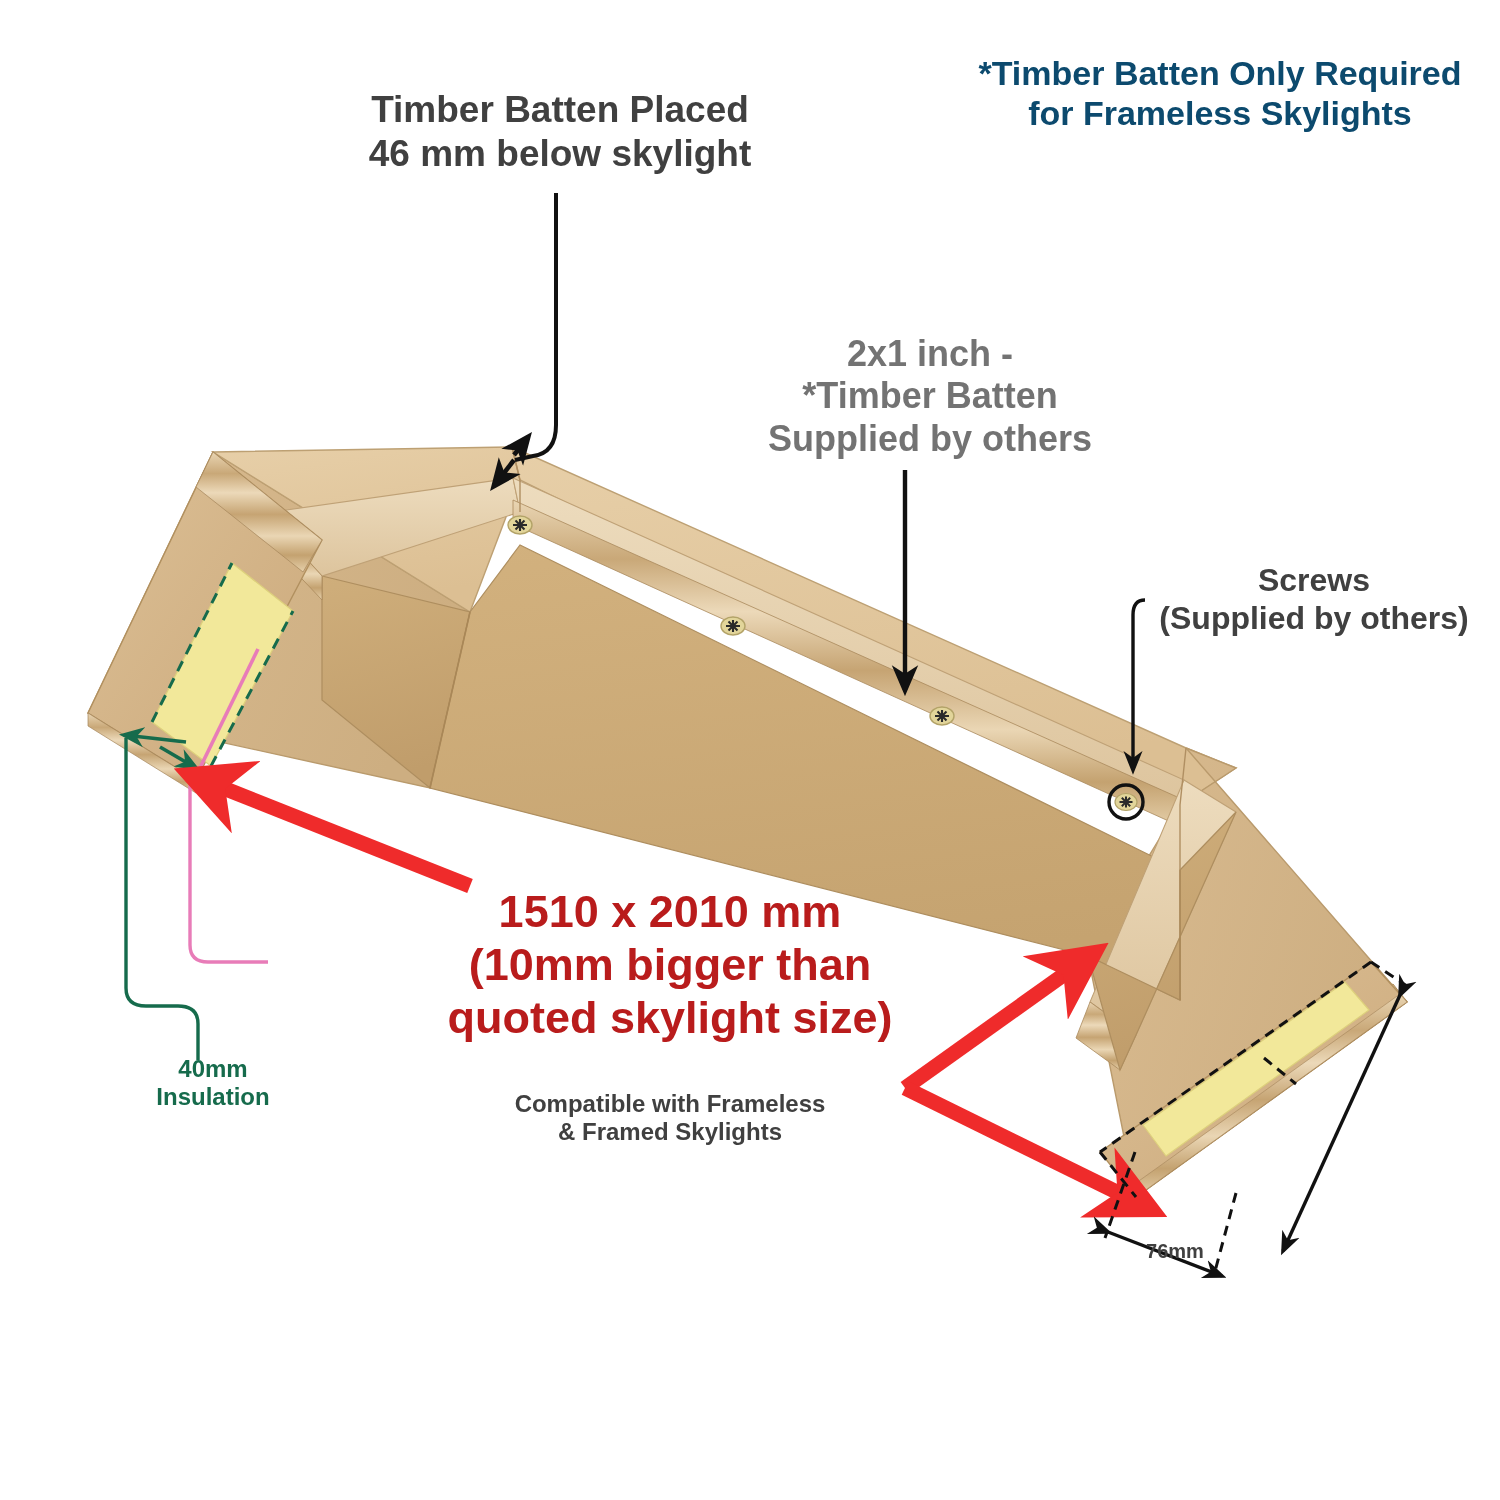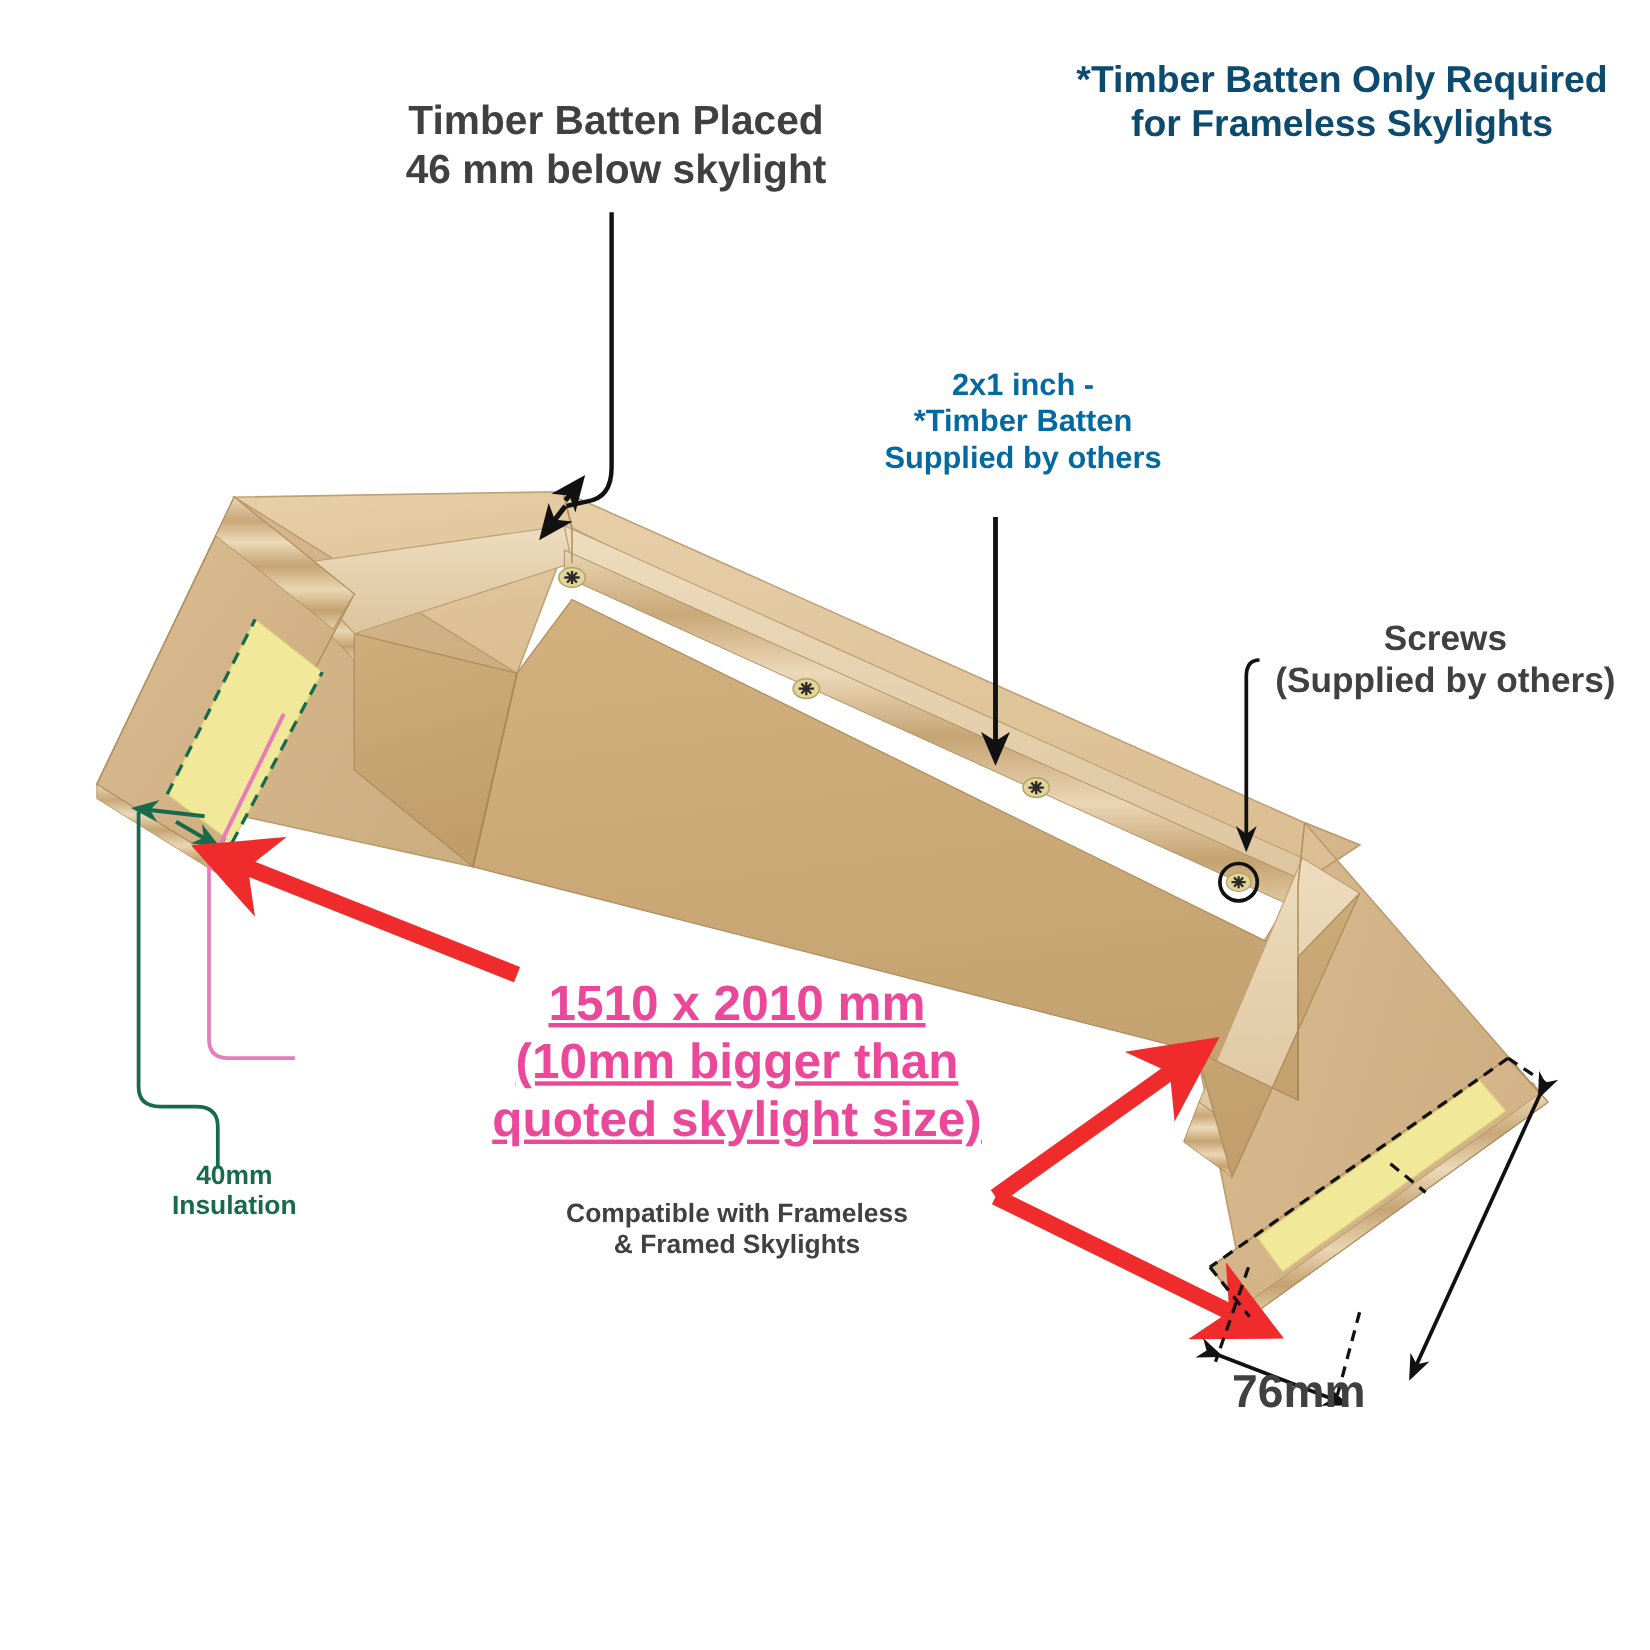--- a/index.html
+++ b/index.html
@@ -4,34 +4,34 @@
 <style>
   html,body{margin:0;padding:0;background:#ffffff;}
   body{width:1500px;height:1500px;overflow:hidden;font-family:"Liberation Sans",sans-serif;}
   #stage{position:relative;width:1500px;height:1500px;background:#ffffff;}
   #art{position:absolute;left:0;top:0;width:1500px;height:1500px;}
 
   .lbl{position:absolute;font-family:"Liberation Sans",sans-serif;font-weight:bold;line-height:1.18;text-align:center;white-space:pre-line;}
 
   .lbl-black{color:#404040;}
   .lbl-blue{color:#1a5390;}
-  .lbl-red{color:#ec4899;text-decoration:underline;}
+  .lbl-red{color:#b91c1c;}
   .lbl-pink{color:#e87cb8;}
   .lbl-green{color:#166b4c;}
 
   #batten-note{left:280px;top:88px;width:560px;font-size:37px;}
   #frameless-note{left:940px;top:53px;width:560px;font-size:34px;color:#0c4a6e;}
-  #batten-2x1{left:760px;top:333px;width:340px;font-size:28px;color:#0369a1;}
+  #batten-2x1{left:760px;top:333px;width:340px;font-size:36px;color:#737373;}
   #screws-note{left:1128px;top:562px;width:372px;font-size:32px;}
   #size-main{left:400px;top:885px;width:540px;font-size:45px;}
   #compat-note{left:455px;top:1090px;width:430px;font-size:24px;}
   #board-thk{left:272px;top:920px;width:140px;font-size:28px;color:#e87cb8;}
   #insul-lbl{left:128px;top:1055px;width:170px;font-size:24px;color:#166b4c;}
   #h150{left:1330px;top:1155px;width:150px;font-size:31px;}
-  #w76{left:1120px;top:1240px;width:110px;font-size:42px;}
+  #w76{left:1120px;top:1240px;width:110px;font-size:20px;}
 </style>
 </head>
 <body>
 
 <div id="stage">
 
   <svg id="art" viewBox="0 0 1500 1500">
     <defs>
       <linearGradient id="gTop" x1="0" y1="0" x2="0.3" y2="1">
         <stop offset="0" stop-color="#e7cfa8"></stop>

